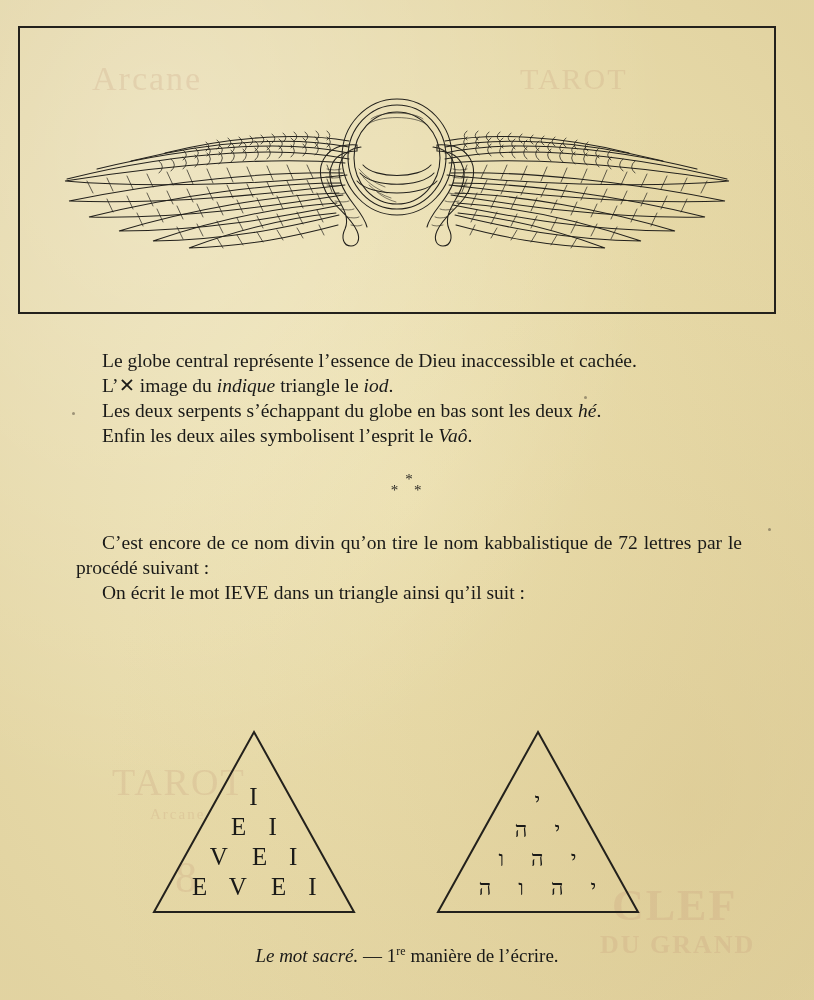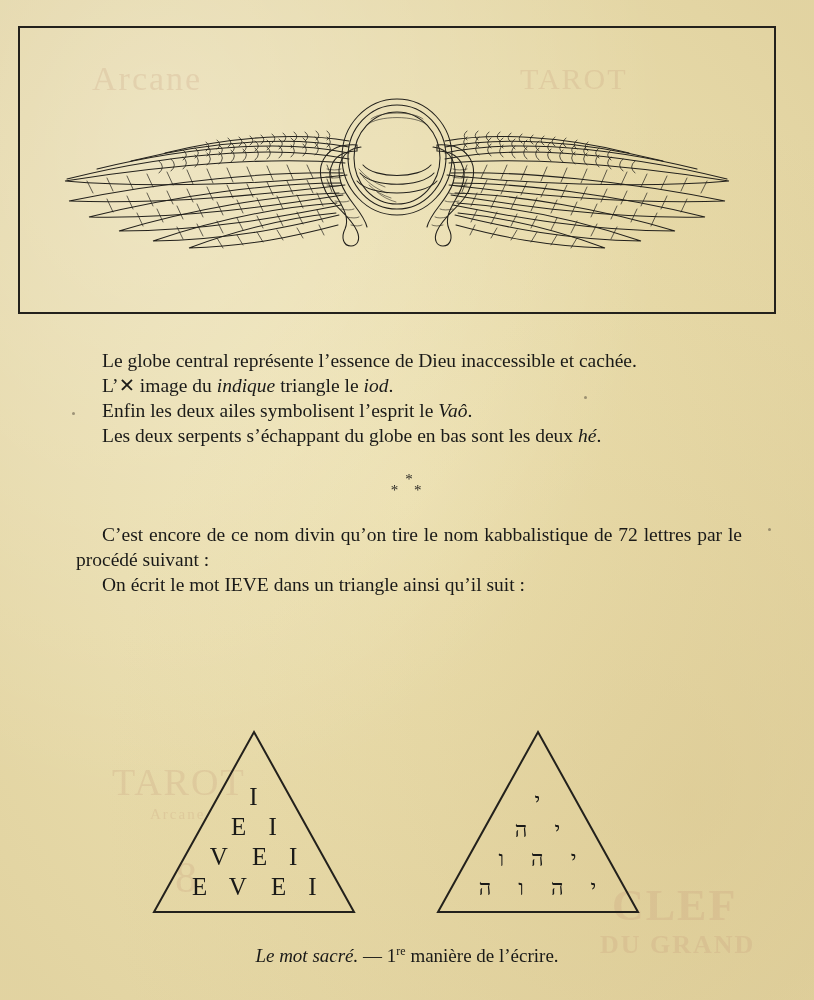--- a/index.html
+++ b/index.html
@@ -98,21 +98,21 @@
   .asterism .top { display: block; margin-left: 6px; }
 
   .section-title {
     margin: 22px 0 0 0;
     text-align: center;
     font-size: 19px;
     font-style: italic;
   }
   .section-title .rom { font-style: normal; }
 
-  .para-block { margin-top: 26px; }
+  .para-block { margin-top: 34px; }
 
   
   .triangles {
     position: absolute;
     left: 76px;
     top: 726px;
     width: 666px;
     height: 200px;
   }
   .tri-wrap { position: absolute; }
@@ -472,23 +472,23 @@
       </svg>
     </div>
   </div>
 
   <div class="col">
 
     <p class="body indent"><span>Le globe central représente l’essence de Dieu inaccessible et cachée.</span></p>
 
     <p class="body indent"><span>L’</span><span>✕</span><span> image du </span><span class="i">indique</span><span> triangle le </span><span class="i">iod</span><span>.</span></p>
 
+    <p class="body indent"><span>Les deux serpents s’échappant du globe en bas sont les deux </span><span class="i">hé</span><span>.</span></p>
+
     <p class="body indent"><span>Enfin les deux ailes symbolisent l’esprit le </span><span class="i">Vaô</span><span>.</span></p>
-
-    <p class="body indent"><span>Les deux serpents s’échappant du globe en bas sont les deux </span><span class="i">hé</span><span>.</span></p>
 
     <div class="asterism">
       <span class="top">*</span>
       <span>*  *</span>
     </div>
 
 
     <div class="para-block">
       <p class="body indent"><span>C’est encore de ce nom divin qu’on tire le nom kabbalistique de 72 lettres par le procédé suivant :</span></p>
       <p class="body indent"><span>On écrit le mot IEVE dans un triangle ainsi qu’il suit :</span></p>

